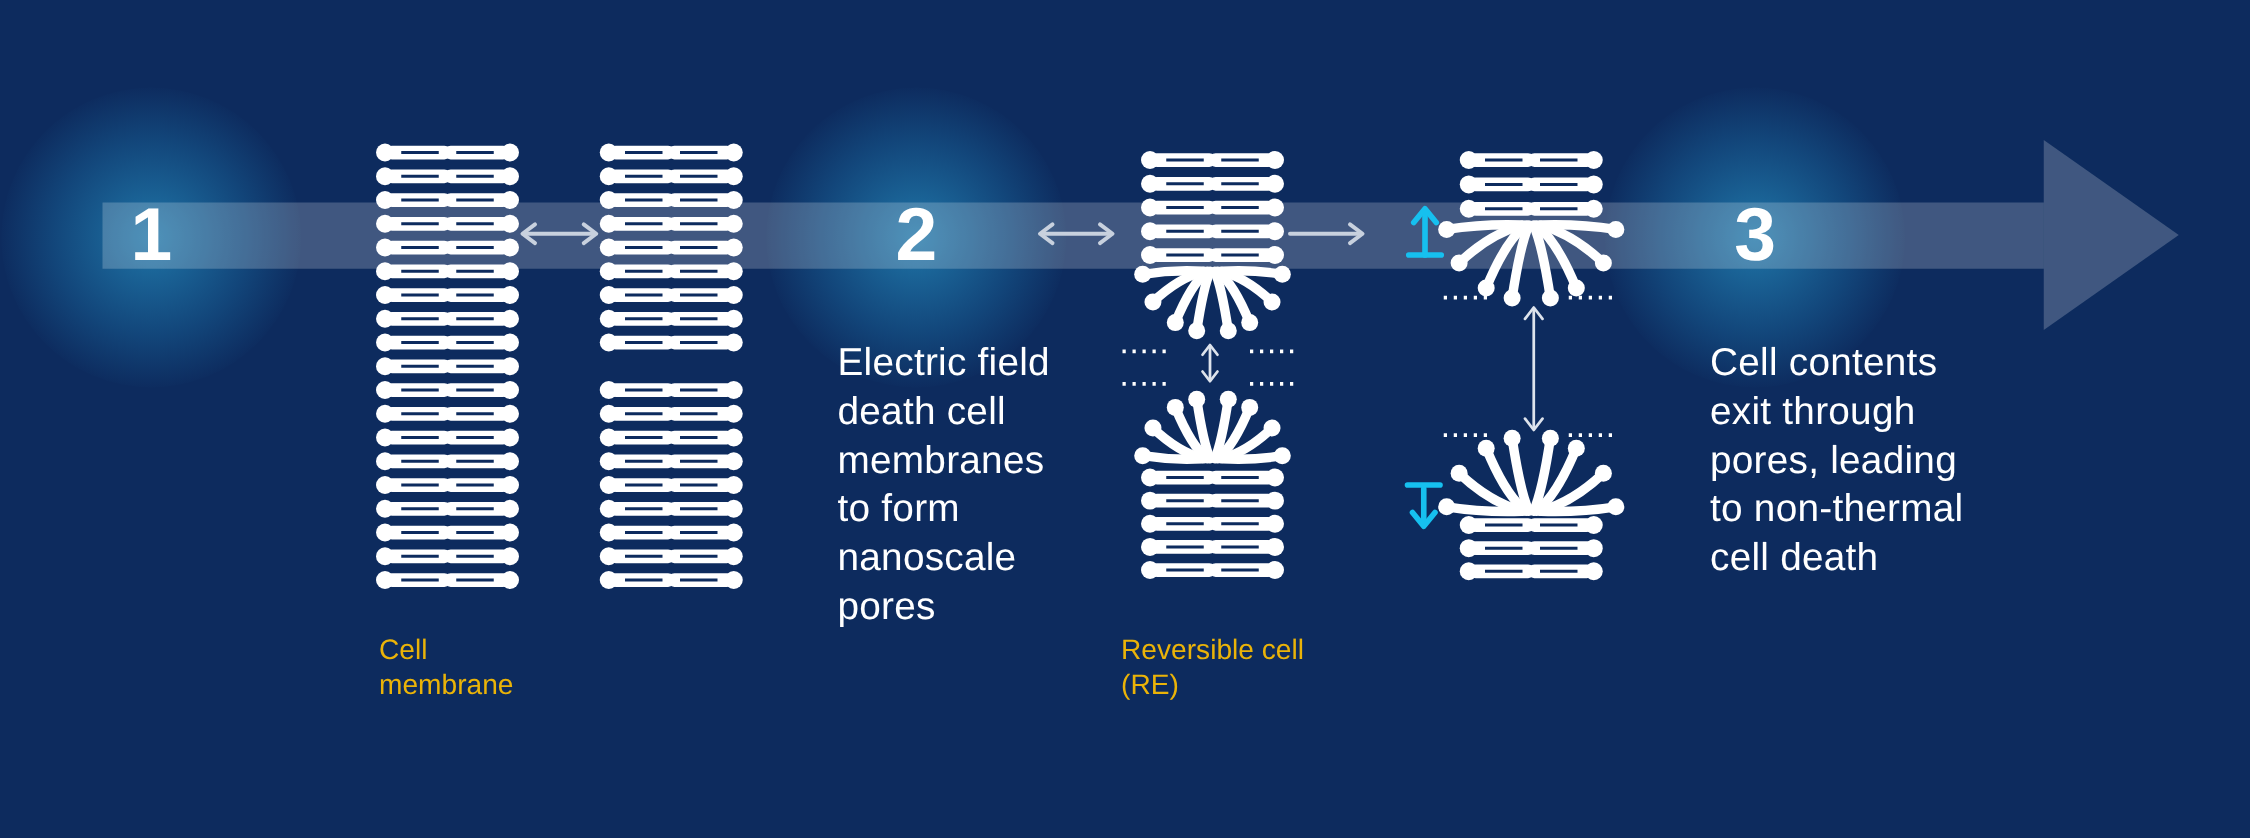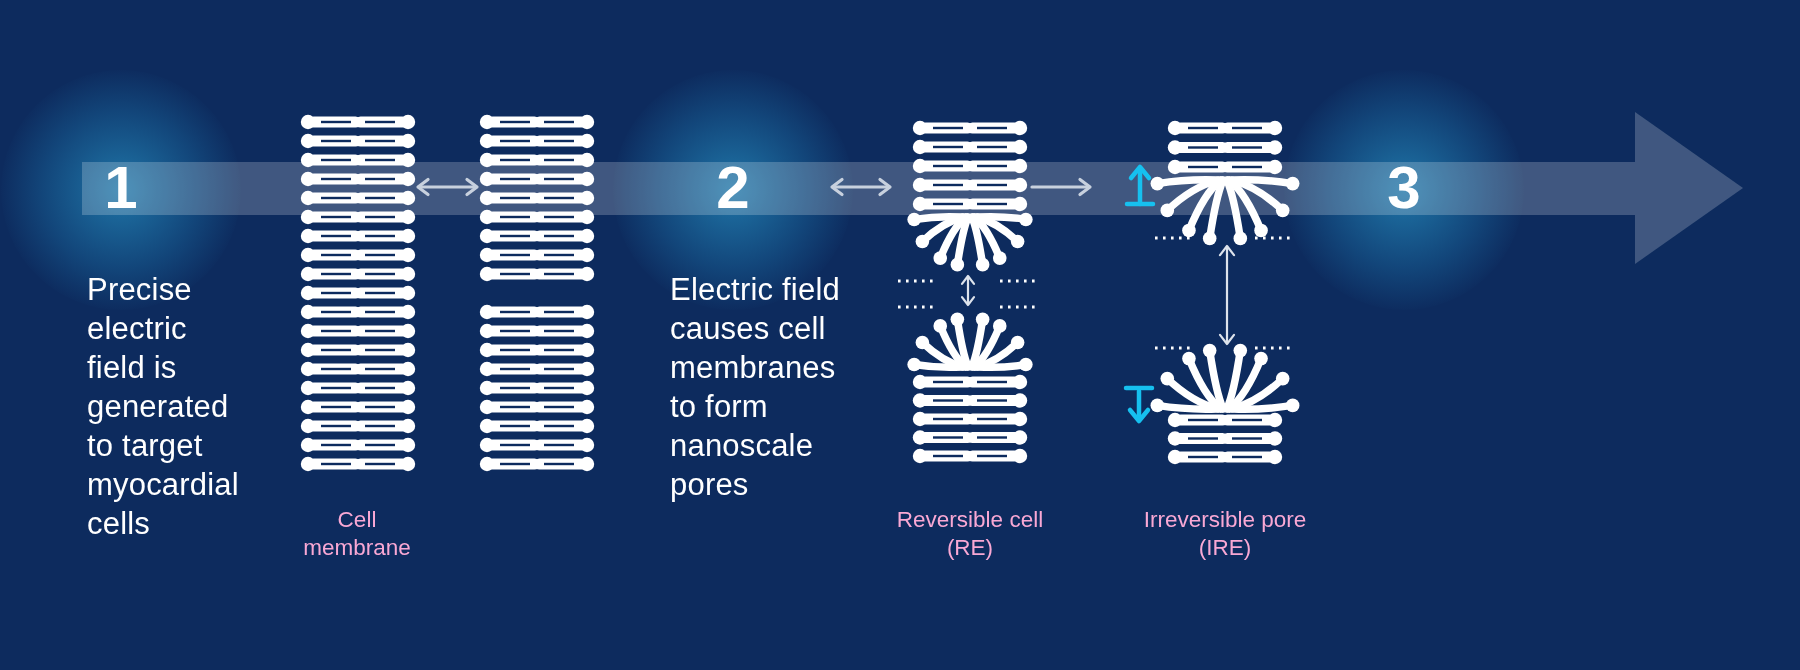--- a/index.html
+++ b/index.html
@@ -7,21 +7,21 @@
          font-family:"Liberation Sans","DejaVu Sans",sans-serif;background:#0d2b5e;}
   .glow{position:absolute;width:240px;height:240px;border-radius:50%;
         background:radial-gradient(circle, rgba(43,167,217,0.60) 0%, rgba(32,140,196,0.28) 46%, rgba(13,43,94,0) 72%);}
   .band{position:absolute;left:82px;top:162px;width:1553px;height:53px;background:rgba(255,255,255,0.21);}
   .bandhead{position:absolute;left:1635px;top:112px;width:0;height:0;
             border-top:76px solid transparent;border-bottom:76px solid transparent;
             border-left:108px solid rgba(255,255,255,0.21);}
   .num{position:absolute;color:#fff;font-weight:bold;font-size:60px;line-height:60px;
        transform:translate(-50%,-50%);}
   .desc{position:absolute;color:#fff;font-size:31px;line-height:39px;white-space:pre-line;letter-spacing:0.2px;}
-  .caption{position:absolute;color:#f9a8d4;font-size:22.5px;line-height:28px;text-align:center;
+  .caption{position:absolute;color:#eab308;font-size:22.5px;line-height:28px;text-align:left;
            transform:translateX(-50%);white-space:pre-line;}
   svg.art{position:absolute;left:0;top:0;}
 </style>
 </head>
 <body>
 
 <div class="stage" style="background: rgb(13, 43, 94);">
 
   <div class="glow" style="left:1px;top:70px"></div>
   <div class="glow" style="left:613px;top:70px"></div>
@@ -464,34 +464,30 @@
         <line x1="1139" y1="391" x2="1139" y2="419" stroke="#16c0ef" stroke-width="4.5" stroke-linecap="round"></line>
         <line x1="1126" y1="388" x2="1152" y2="388" stroke="#16c0ef" stroke-width="4.5" stroke-linecap="round"></line>
         <path d="M1130,410 L1139,421 L1148,410" fill="none" stroke="#16c0ef" stroke-width="4.5" stroke-linecap="round" stroke-linejoin="round"></path>
       </g>
     </svg>
 
   <div class="num" style="left:121px;top:188px">1</div>
   <div class="num" style="left:733px;top:188px">2</div>
   <div class="num" style="left:1404px;top:188px">3</div>
 
-  <div class="desc" style="left:87px;top:270px">Precise
-electric
-field is
-generated
-to target
-myocardial
-cells</div>
   <div class="desc" style="left:670px;top:270px">Electric field
-causes cell
+death cell
 membranes
 to form
 nanoscale
 pores</div>
+  <div class="desc" style="left:1368px;top:270px">Cell contents
+exit through
+pores, leading
+to non-thermal
+cell death</div>
 
   <div class="caption" style="left:357px;top:506px">Cell
 membrane</div>
   <div class="caption" style="left:970px;top:506px">Reversible cell
 (RE)</div>
-  <div class="caption" style="left:1225px;top:506px">Irreversible pore
-(IRE)</div>
 
 </div>
 
 </body></html>

